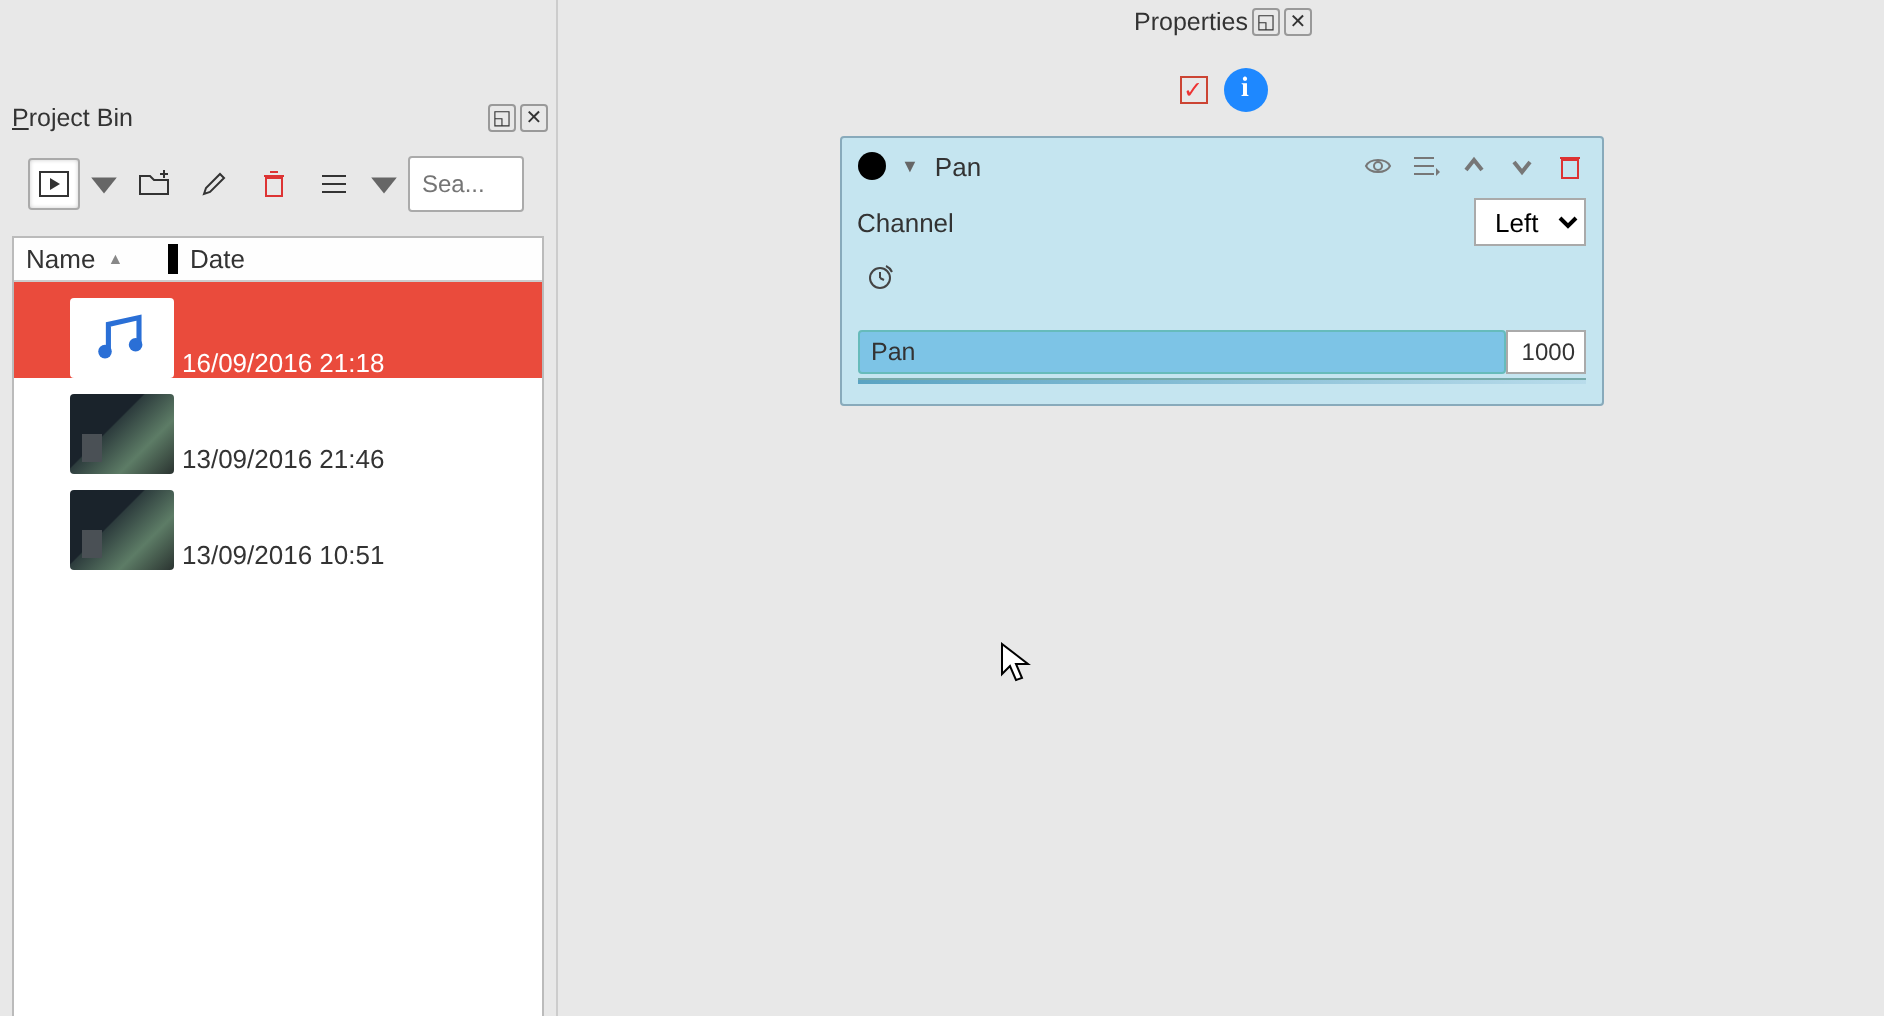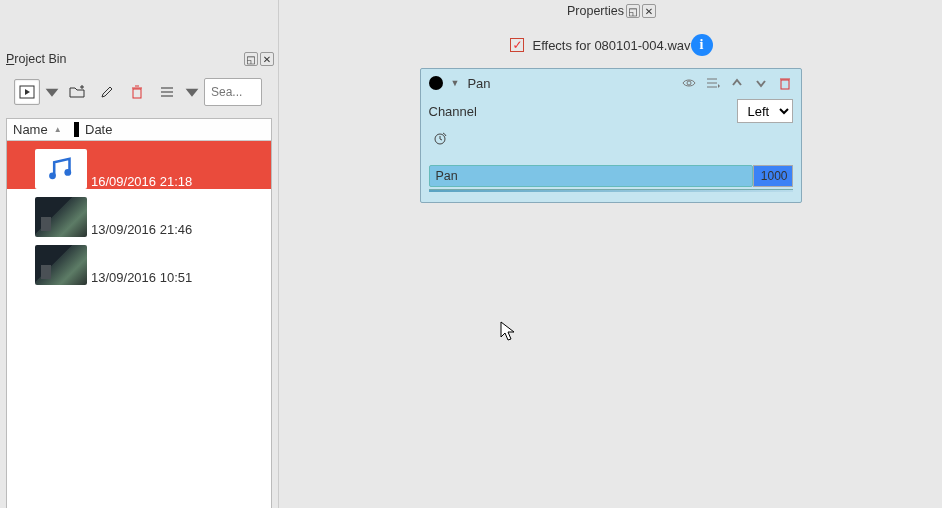--- a/index.html
+++ b/index.html
@@ -84,21 +84,21 @@
     display:flex;
     flex-direction:column;
   }
   .bin-header {
     display:flex;
     height:22px;
     border-bottom:1px solid #ccc;
     background:#fefefe;
     align-items:center;
   }
-  .col-name { width: 72px; padding-left:6px; border-right:5px solid #000000; display:flex; align-items:center; gap:6px;}
+  .col-name { width: 82px; padding-left:6px; border-right:5px solid #000000; display:flex; align-items:center; gap:6px;}
   .col-date { flex:1; padding-left:6px; }
   .sort-tri { font-size:8px; color:#888; }
   .bin-body { flex:1; overflow:auto; }
   .bin-row {
     display:flex;
     height:48px;
     align-items:flex-end;
   }
   .bin-row .handle { width:28px; }
   .bin-row .thumb {
@@ -166,21 +166,21 @@
   .pan-slider-row {
     margin-top:14px; position:relative; height:26px;
     display:flex;align-items:center;
   }
   .pan-slider-row .track {
     flex:1; height:22px; background:#7dc4e6; border:1px solid #6bb; border-radius:2px;
     display:flex; align-items:center; padding-left:6px;
     font-size:12.5px;
   }
   .pan-val {
-    width:40px; height:22px; background:#3b82f6; border:1px solid #aaa;
+    width:40px; height:22px; background:#ffffff; border:1px solid #aaa;
     font-size:12px; text-align:right; padding-right:4px; line-height:20px;
   }
   .pan-underline {
     height:3px;
     background:linear-gradient(to right,#5aa3c2,#b9dceb);
     margin:0 0 0 0;
     border-top:1px solid #7aa;
   }
   
   .cursor {
@@ -282,21 +282,20 @@
 
 <div class="panel-right">
   <div class="panel-header">
     <span class="title">Properties</span>
     <span class="win-btn">◱</span>
     <span class="win-btn">✕</span>
   </div>
 
   <div class="effects-bar">
     <div class="checkbox">✓</div>
-    <span class="label">Effects for 080101-004.wav</span>
     <div class="info-badge">i</div>
   </div>
 
   <div class="effect-block">
     <div class="effect-head">
       <div class="dot"></div>
       <span class="tri">▼</span>
       <span class="eff-title">Pan</span>
       <span class="eff-ctrl">
         <svg viewBox="0 0 16 16">

